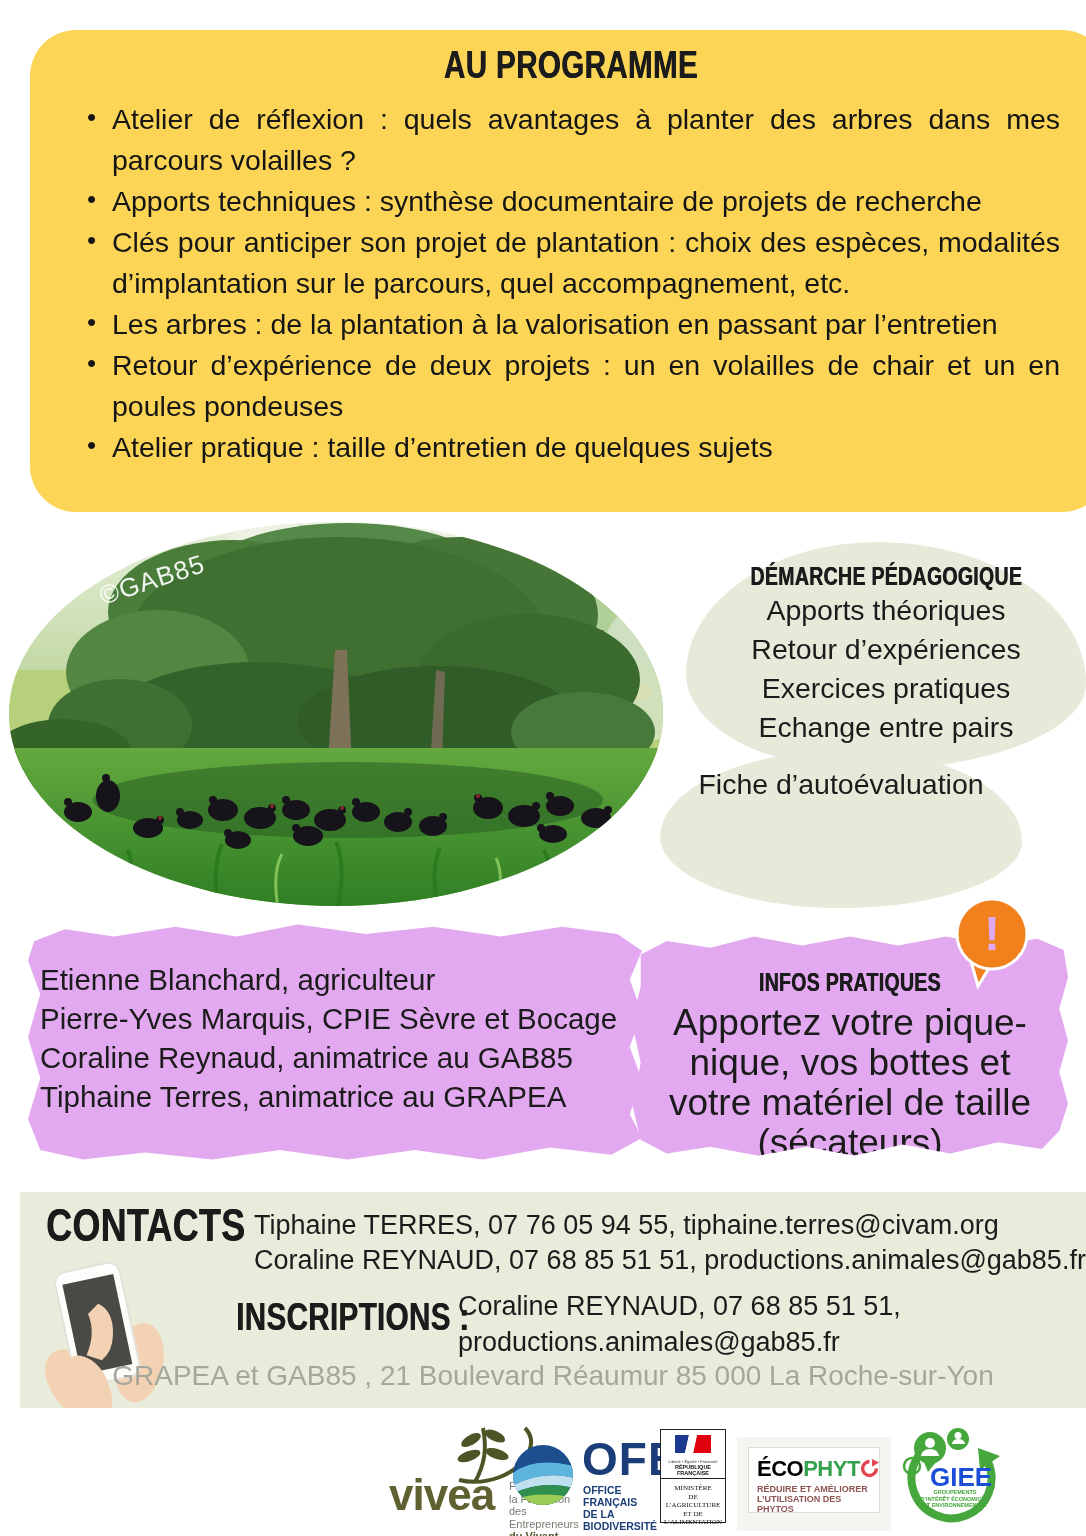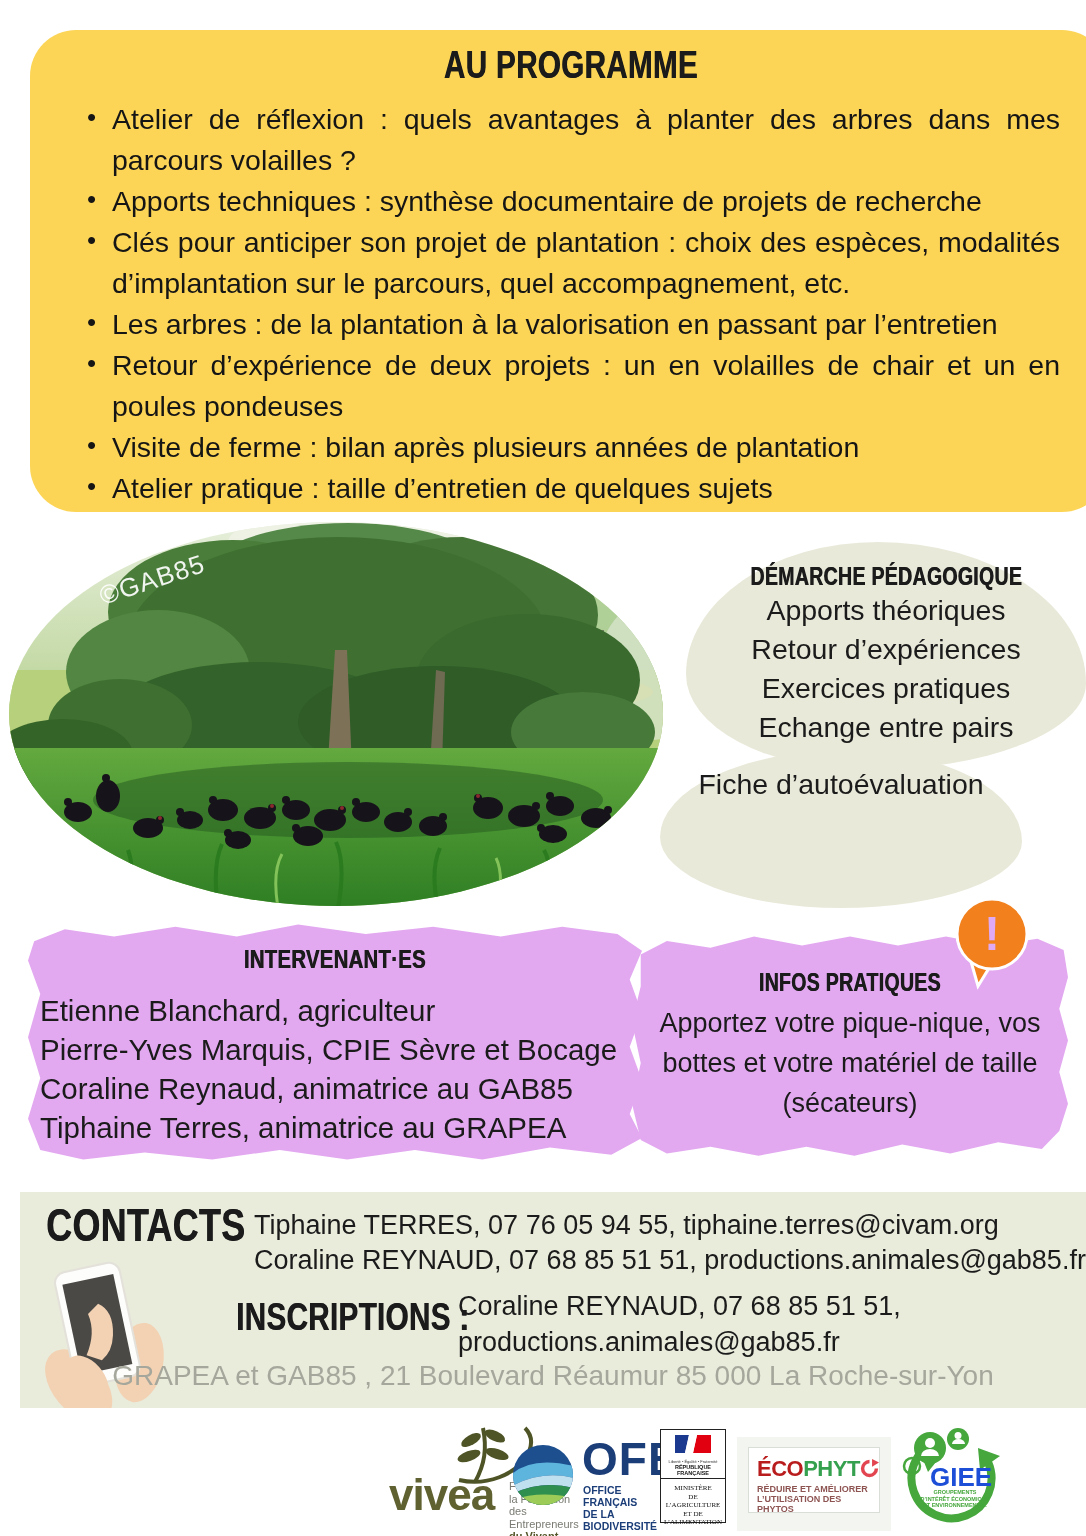--- a/index.html
+++ b/index.html
@@ -42,21 +42,21 @@
       100% 12%,98% 24%,100% 38%,98% 52%,100% 66%,98% 80%,100% 90%,95% 97%,85% 94%,74% 99%,63% 95%,
       52% 99%,41% 95%,30% 99%,19% 96%,9% 99%,2% 95%,0% 82%,2% 65%,0% 48%,2% 30%,0% 16%);}
   .speakers-title-wrap{text-align:center;}
   .speakers-title{font-size:26px;}
   .speaker-names{margin-top:16px;padding-left:12px;font-size:29.5px;line-height:39px;}
   .infos{left:632px;top:932px;width:436px;height:226px;text-align:center;padding:36px 12px 0;
     clip-path:polygon(2% 10%,8% 4%,18% 7%,28% 2%,39% 6%,50% 2%,61% 6%,72% 2%,83% 6%,93% 3%,99% 8%,
       100% 20%,98% 34%,100% 48%,98% 62%,100% 76%,98% 88%,94% 96%,84% 93%,73% 98%,62% 94%,51% 99%,
       40% 95%,29% 99%,18% 95%,8% 98%,2% 92%,0% 76%,2% 58%,0% 40%,2% 24%);}
   .infos-title{font-size:25px;}
-  .infos-text{font-size:27px;line-height:40px;margin:6px 0 0;}
+  .infos-text{font-size:37px;line-height:40px;margin:6px 0 0;}
   .alert{left:948px;top:896px;width:86px;height:94px;}
 
   
   .contacts{left:20px;top:1192px;width:1066px;height:216px;background:#E9EBDB;}
   .contacts-label{left:26px;top:6px;font-size:46px;}
   .contact-lines{left:234px;top:16px;font-size:27px;line-height:35px;}
   .phone{left:0px;top:60px;}
   .insc-label{left:216px;top:104px;font-size:38px;}
   .insc-lines{left:438px;top:96px;font-size:27px;line-height:36px;}
   .address{left:0;top:168px;width:100%;text-align:center;font-size:28px;color:#A6A79C;}
@@ -74,21 +74,21 @@
   .ministere{left:660px;top:1429px;width:66px;height:94px;border:1.5px solid #222;background:#fff;
              text-align:center;}
   .min-top{border-bottom:1.5px solid #222;padding:3px 1px 2px;}
   .min-motto{font-size:4px;color:#333;}
   .min-rep{font-size:5.5px;font-weight:bold;color:#111;}
   .min-name{padding-top:5px;font-family:"Liberation Serif", serif;font-size:7px;line-height:8.5px;color:#111;}
   .ecophyto{left:737px;top:1437px;width:154px;height:94px;background:#F3F5F1;}
   .eco-card{left:11px;top:10px;width:132px;height:66px;background:#fff;border:1px solid #D9DED7;
             text-align:left;padding:8px 0 0 8px;box-sizing:border-box;}
   .eco-line{font-size:22px;font-weight:bold;letter-spacing:-.5px;}
-  .eco-p1{color:#b91c1c;} .eco-p2{color:#35A14F;}
+  .eco-p1{color:#000000;} .eco-p2{color:#35A14F;}
   .eco-tag{font-size:9px;font-weight:bold;color:#8D5452;line-height:10px;margin-top:2px;}
   .giee{left:900px;top:1426px;width:104px;height:100px;}
   .giee-acronym{left:30px;top:36px;font-size:26px;font-weight:bold;color:#1d4ed8;letter-spacing:0;text-align:right;}
   .giee-tag{left:20px;top:63px;width:70px;font-size:5.5px;font-weight:bold;color:#45A73C;
             line-height:6.5px;text-align:center;}
 </style>
 </head>
 <body>
 
 <div class="page">
@@ -96,21 +96,20 @@
   <section class="abs program">
     <div class="program-title-wrap">
       <span class="cond program-title">AU PROGRAMME</span>
     </div>
     <ul>
       <li>Atelier de réflexion : quels avantages à planter des arbres dans mes parcours volailles ?</li>
       <li>Apports techniques : synthèse documentaire de projets de recherche</li>
       <li>Clés pour anticiper son projet de plantation : choix des espèces, modalités d’implantation sur le parcours, quel accompagnement, etc.</li>
       <li>Les arbres : de la plantation à la valorisation en passant par l’entretien</li>
       <li>Retour d’expérience de deux projets : un en volailles de chair et un en poules pondeuses</li>
-      <li>Visite de ferme : bilan après plusieurs années de plantation</li>
       <li>Atelier pratique : taille d’entretien de quelques sujets</li>
     </ul>
   </section>
 
   <svg class="abs photo" viewBox="0 0 656 388" width="656" height="388">
     <defs>
       <clipPath id="ovalClip">
           <ellipse cx="328" cy="194" rx="327" ry="192"></ellipse>
         </clipPath>
       <linearGradient id="bgGrad" x1="0" y1="0" x2="0" y2="1">
@@ -221,23 +220,20 @@
     <div class="blob-item">Retour d’expériences</div>
     <div class="blob-item">Exercices pratiques</div>
     <div class="blob-item">Echange entre pairs</div>
   </div>
 
   <div class="abs blob blob-eval">
     <div class="blob-item">Fiche d’autoévaluation</div>
   </div>
 
   <div class="abs torn speakers">
-    <div class="speakers-title-wrap">
-      <span class="cond speakers-title">INTERVENANT·ES</span>
-    </div>
     <div class="speaker-names">
       <div>Etienne Blanchard, agriculteur</div>
       <div>Pierre-Yves Marquis, CPIE Sèvre et Bocage</div>
       <div>Coraline Reynaud, animatrice au GAB85</div>
       <div>Tiphaine Terres, animatrice au GRAPEA</div>
     </div>
   </div>
 
   <div class="abs torn infos">
     <div><span class="cond infos-title">INFOS PRATIQUES</span></div>

